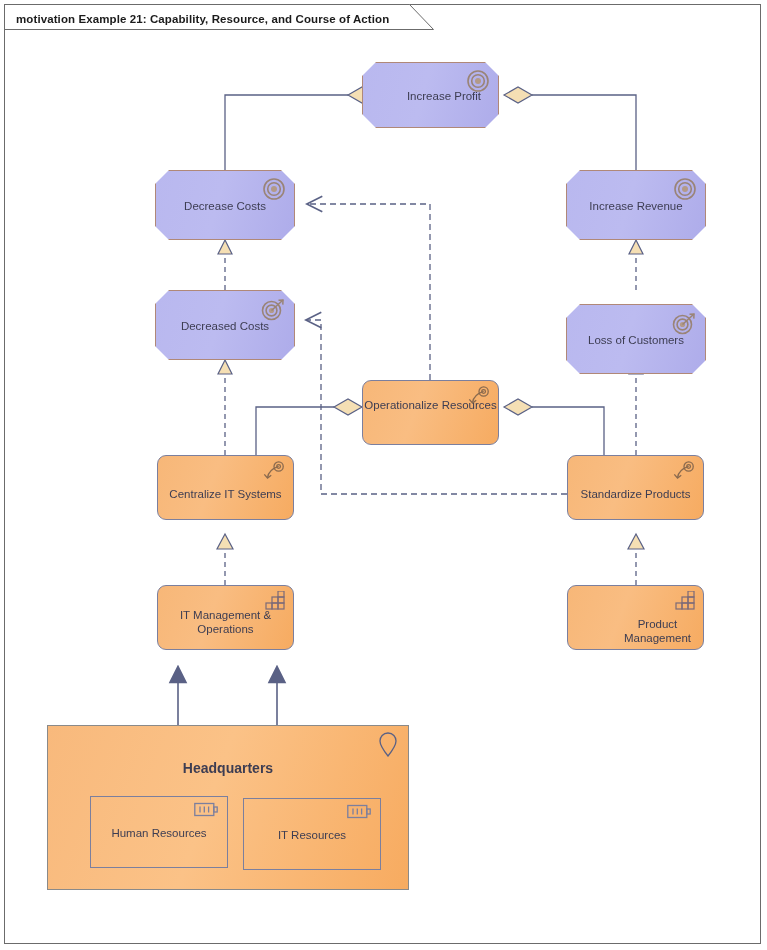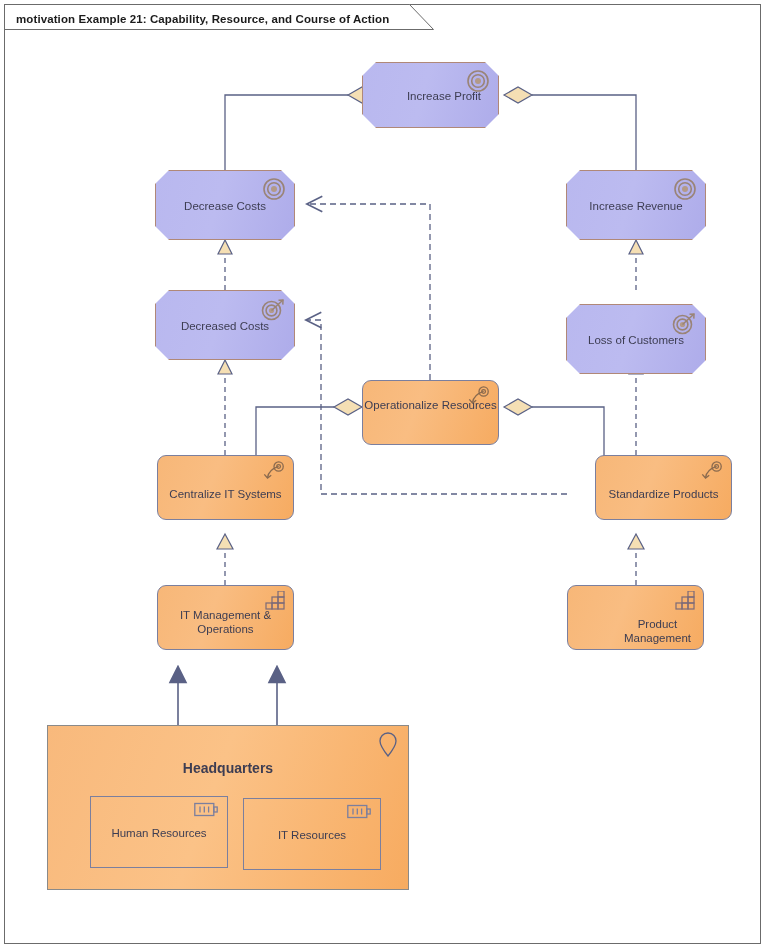--- a/index.html
+++ b/index.html
@@ -215,21 +215,21 @@
       <svg width="24" height="24" viewBox="0 0 26 26">
         <circle cx="18" cy="7" r="5" fill="none" stroke="#8a6a4e" stroke-width="1.4"></circle>
         <circle cx="18" cy="7" r="2" fill="none" stroke="#8a6a4e" stroke-width="1.4"></circle>
         <path d="M18,7 C12,9 7,12 6,19" fill="none" stroke="#8a6a4e" stroke-width="1.4"></path>
         <path d="M2.5,15.5 L6,19.5 L10,16.5" fill="none" stroke="#8a6a4e" stroke-width="1.4"></path>
       </svg>
     </span>
     <span class="lbl" style="top:31px;">Centralize IT Systems</span>
   </div>
 
-  <div class="node strat" style="left:567px;top:455px;width:137px;height:65px;margin-left:28px;">
+  <div class="node strat" style="left:567px;top:455px;width:137px;height:65px;">
     <span class="icon" style="right:7px;top:4px;">
       <svg width="24" height="24" viewBox="0 0 26 26">
         <circle cx="18" cy="7" r="5" fill="none" stroke="#8a6a4e" stroke-width="1.4"></circle>
         <circle cx="18" cy="7" r="2" fill="none" stroke="#8a6a4e" stroke-width="1.4"></circle>
         <path d="M18,7 C12,9 7,12 6,19" fill="none" stroke="#8a6a4e" stroke-width="1.4"></path>
         <path d="M2.5,15.5 L6,19.5 L10,16.5" fill="none" stroke="#8a6a4e" stroke-width="1.4"></path>
       </svg>
     </span>
     <span class="lbl" style="top:31px;">Standardize Products</span>
   </div>

